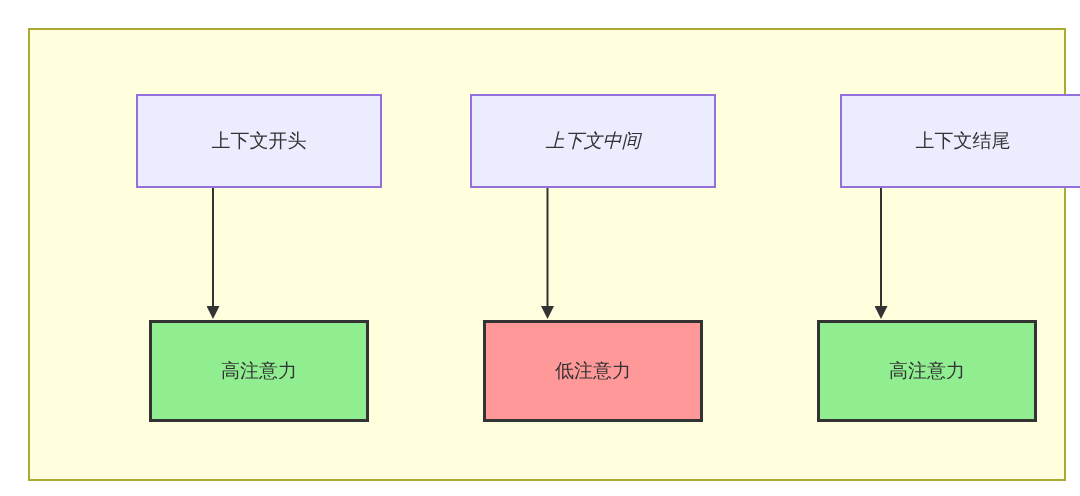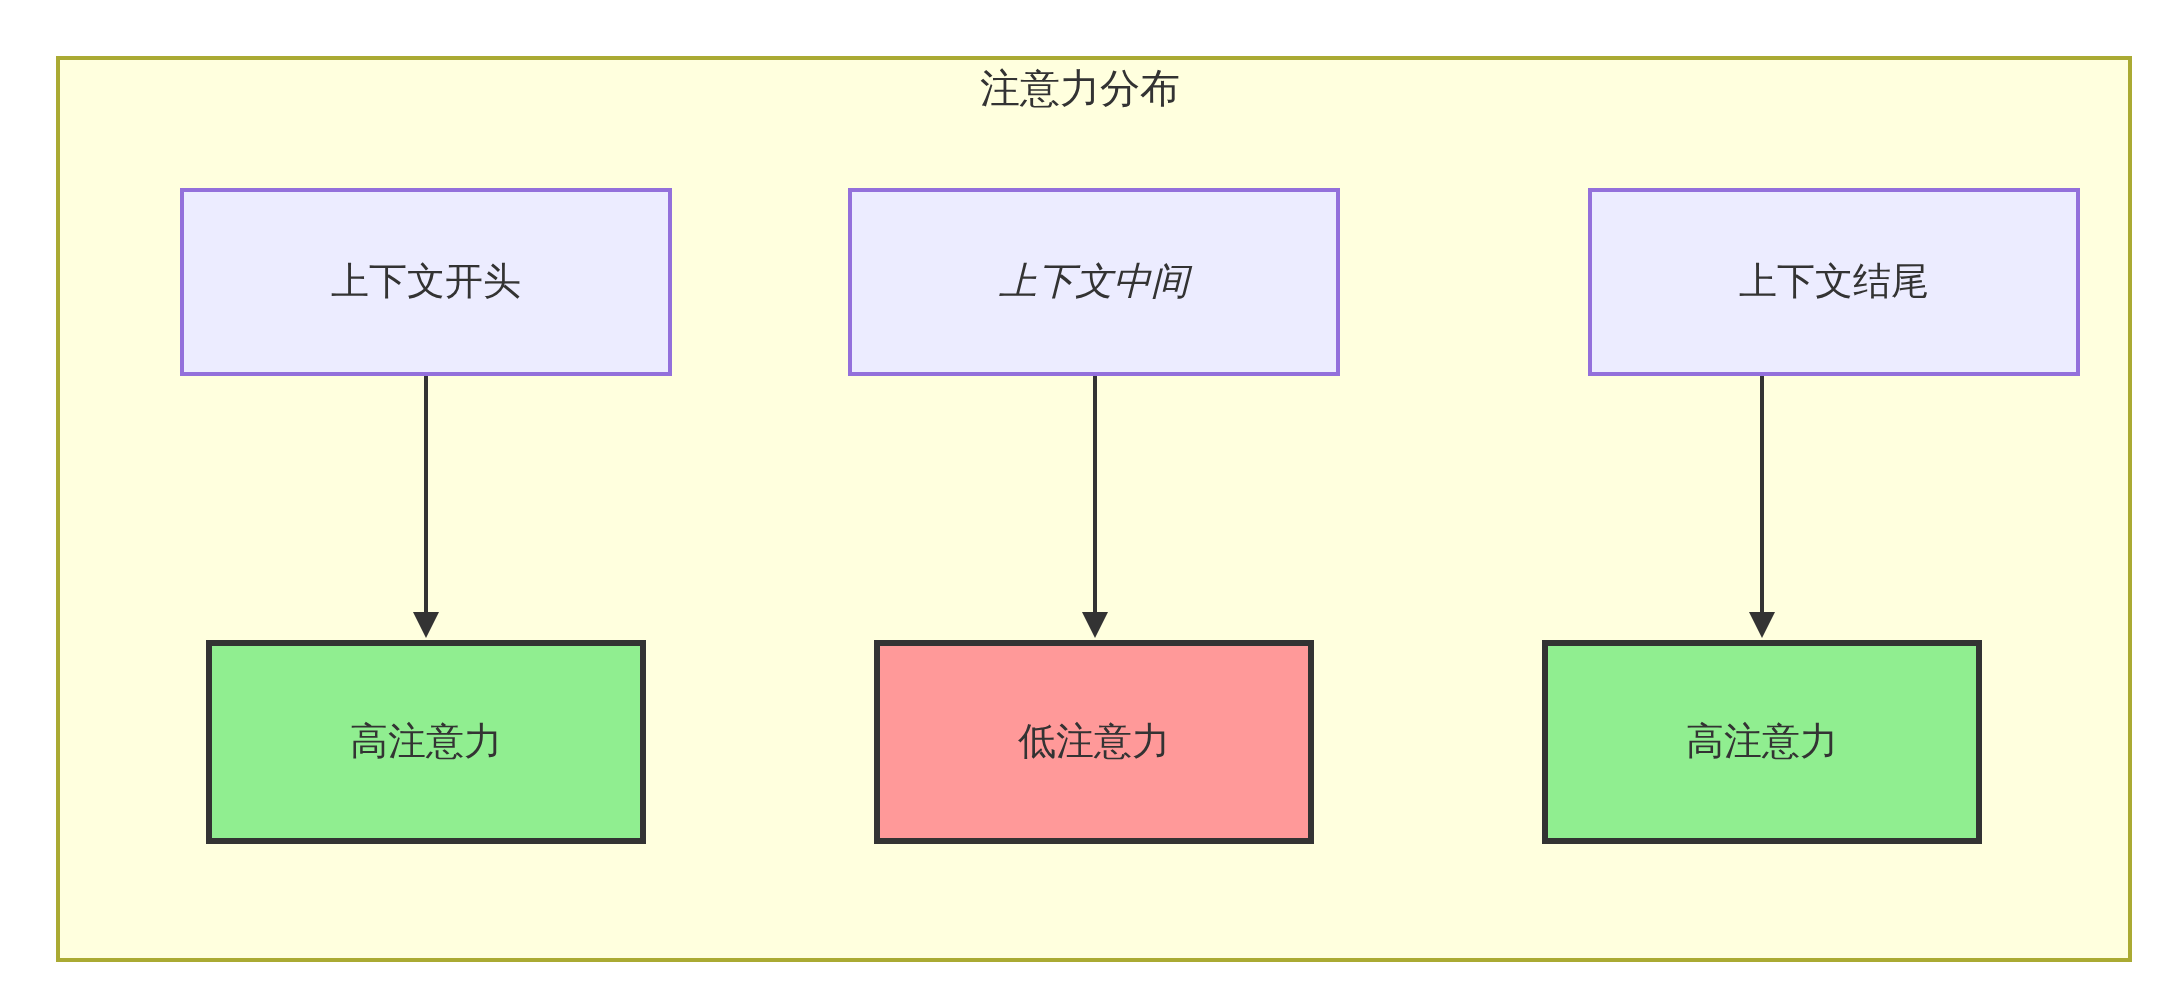--- a/index.html
+++ b/index.html
@@ -37,20 +37,21 @@
   }
   .node {
     position: absolute;
     box-sizing: border-box;
     display: flex;
     align-items: center;
     justify-content: center;
     font-size: 19px;
     color: var(--text-color, #333333);
     text-align: center;
+    margin-left: 46px;
   }
   .context-node {
     width: 246px;
     height: 94px;
     top: 94px;
     background: var(--node-fill, #ececff);
     border: 2px solid var(--node-border, #9370db);
   }
   .result-node {
     width: 220px;
@@ -78,21 +79,20 @@
     pointer-events: none;
   }
 </style>
 </head>
 <body>
 
 <div class="stage">
 
   <div class="cluster"></div>
 
-  <div class="diagram-title">注意力分布</div>
 
   <div class="node context-node" id="ctx-left">
     <span>上下文开头</span>
   </div>
 
   <div class="node context-node" id="ctx-mid">
     <span>上下文中间</span>
   </div>
 
   <div class="node context-node" id="ctx-right">

